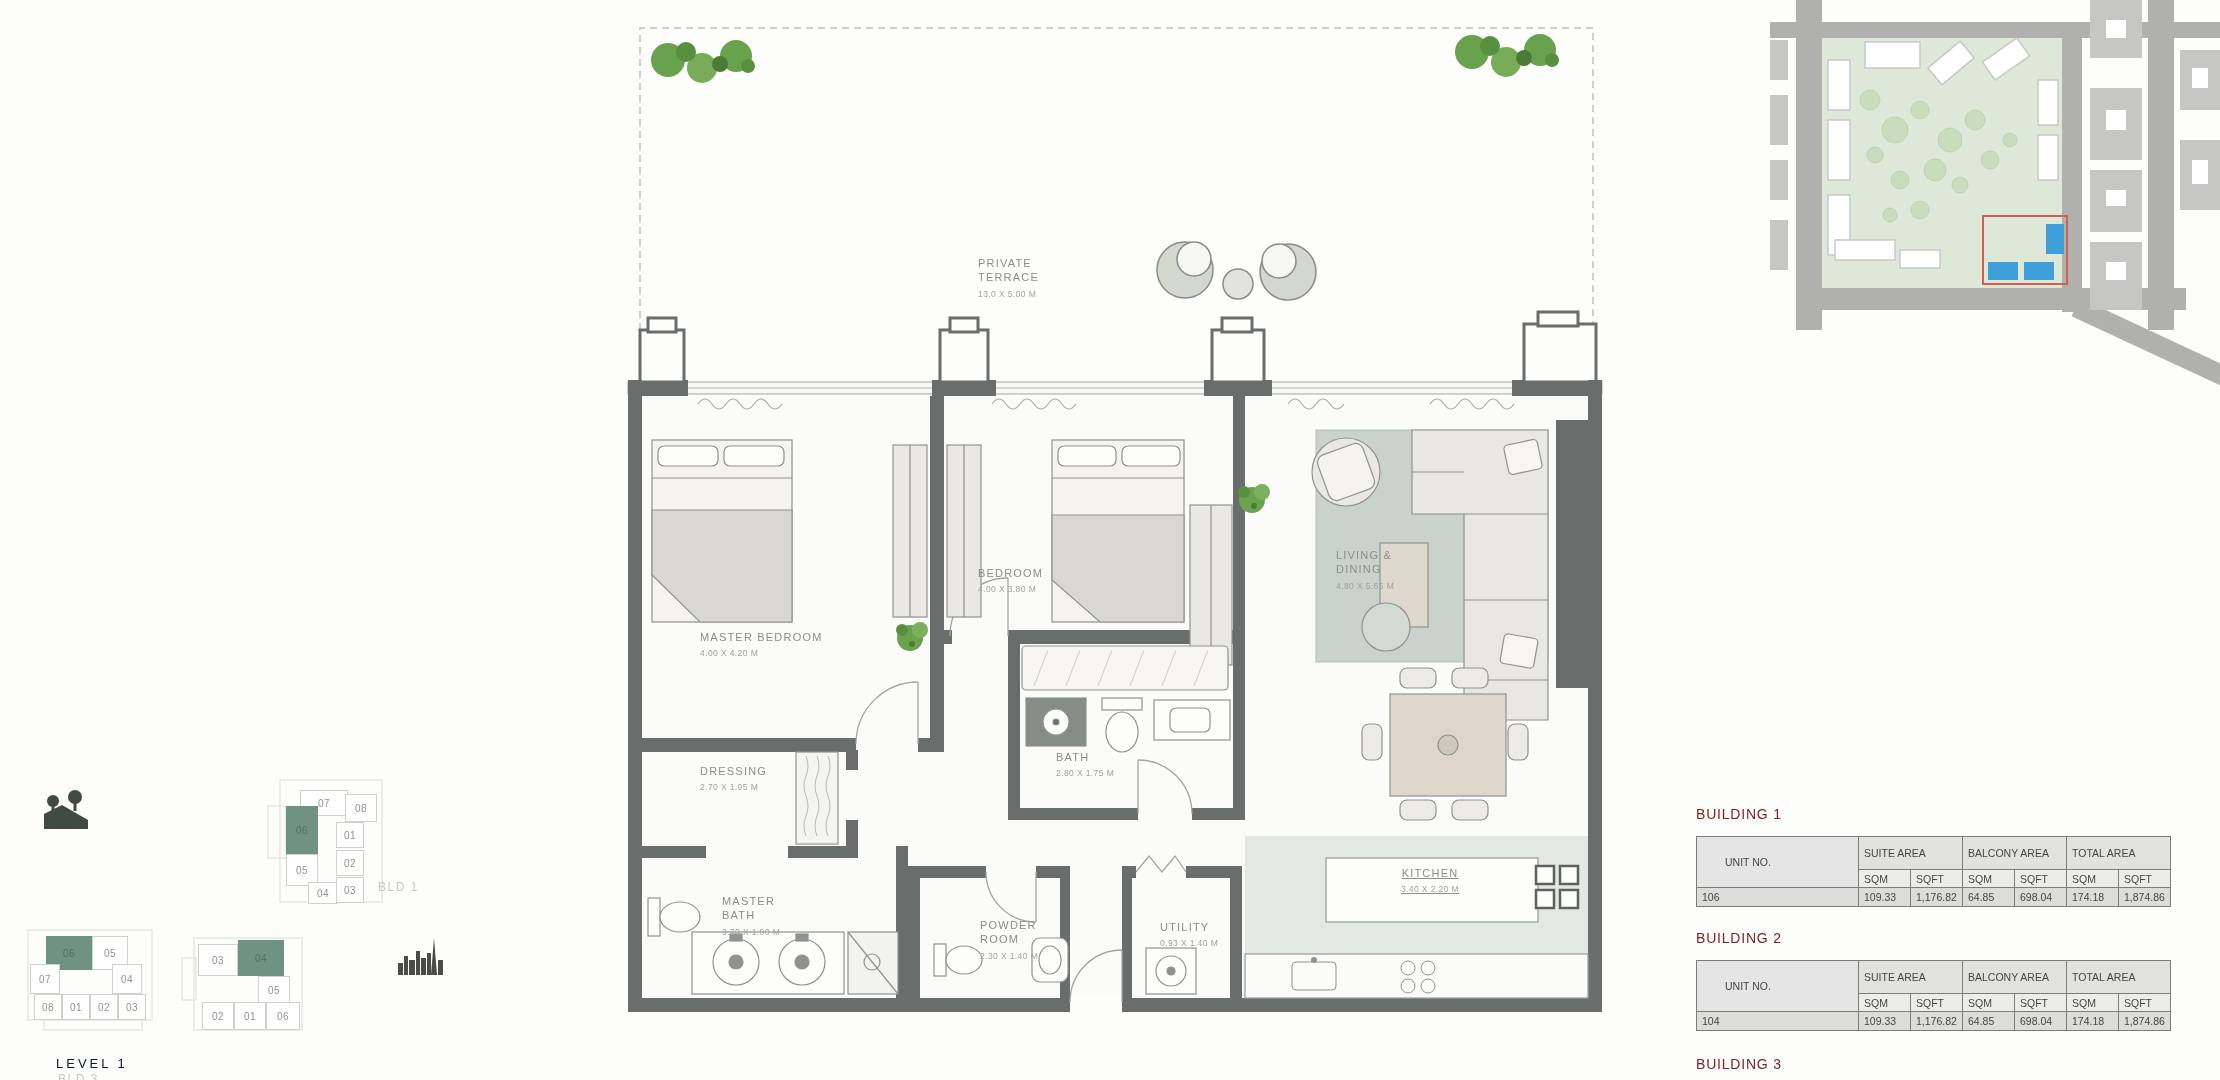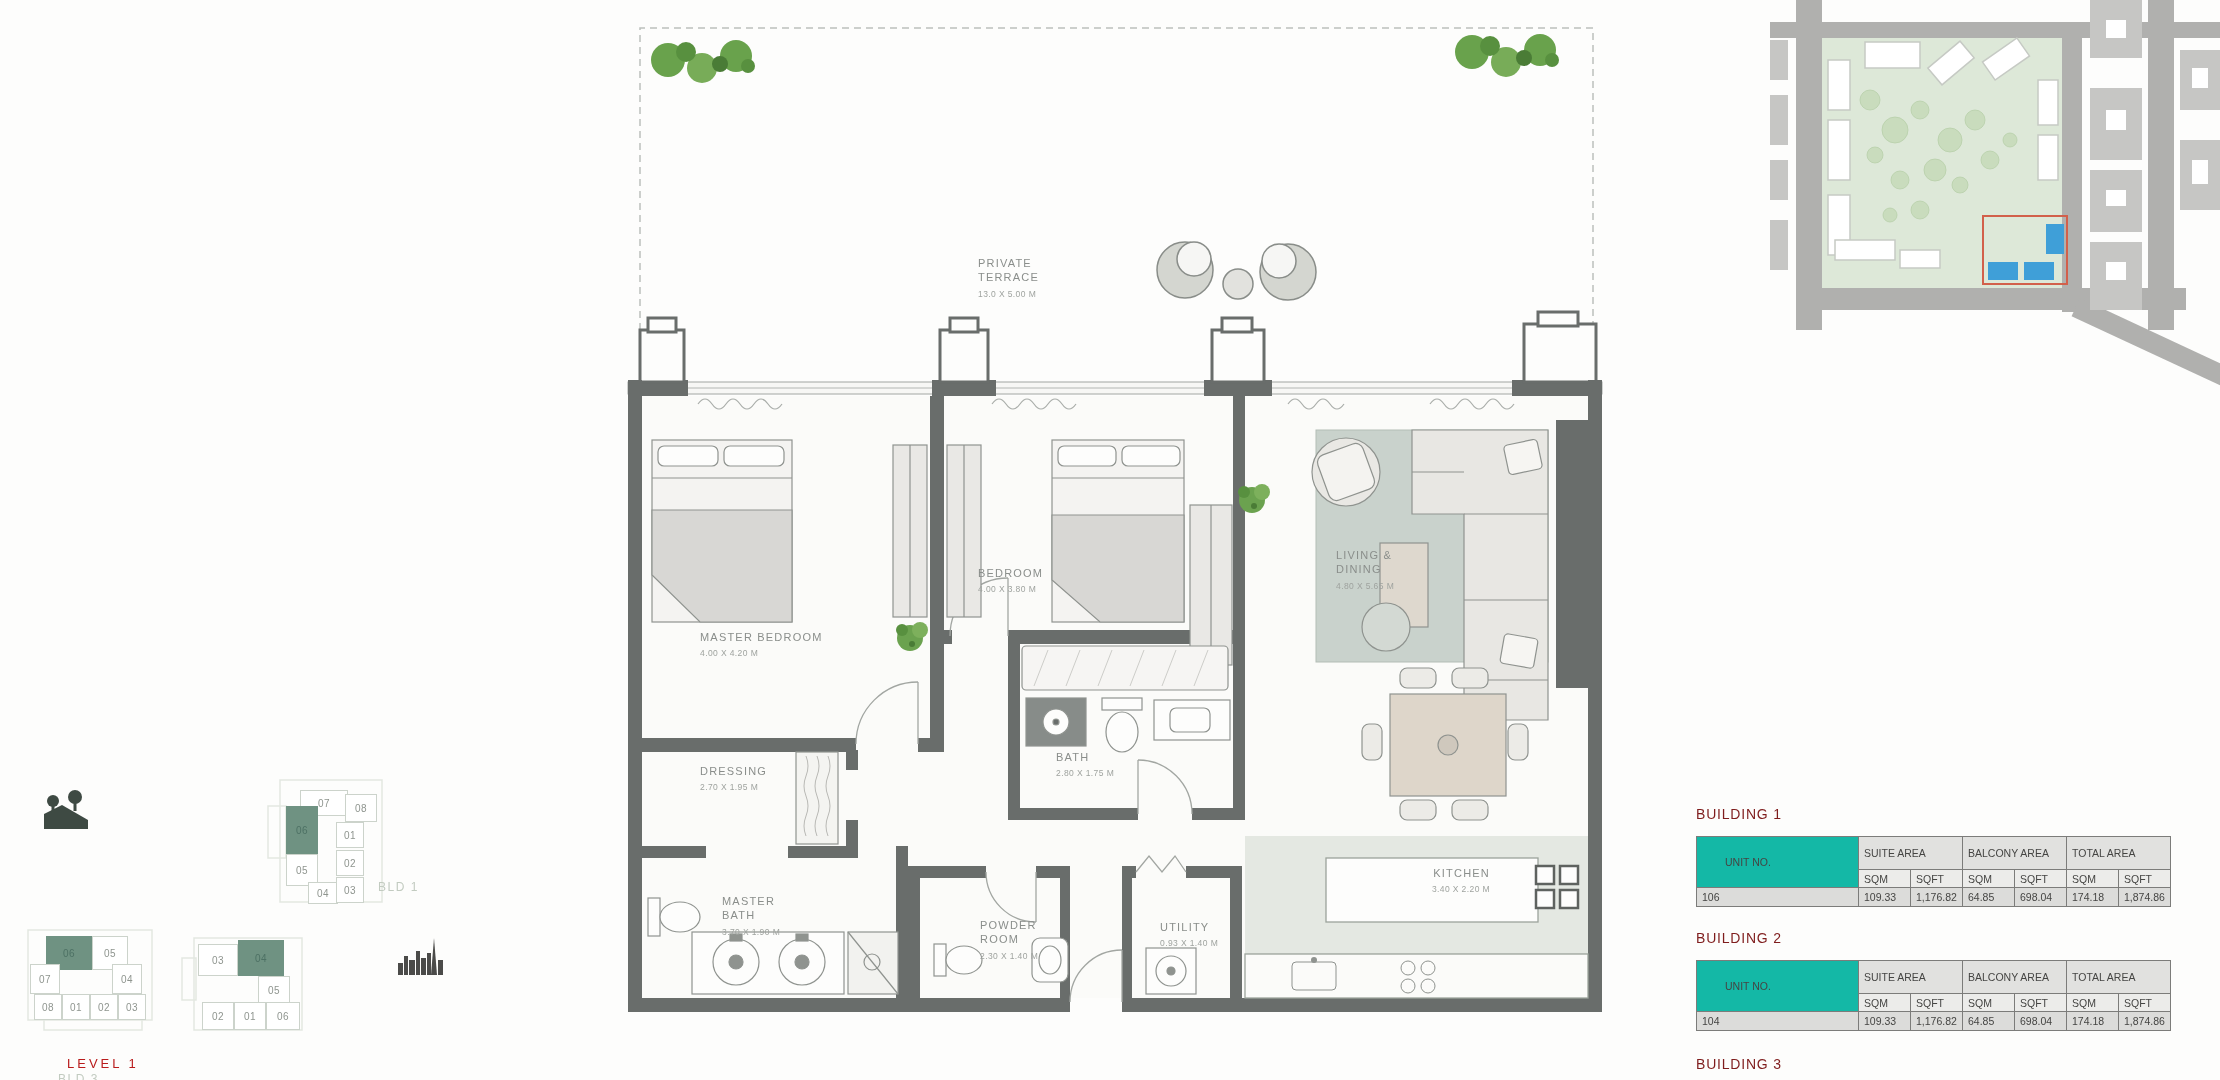--- a/index.html
+++ b/index.html
@@ -1,33 +1,33 @@
 <!DOCTYPE html>
 <html><head>
 <meta charset="utf-8">
 <style>
   html,body{margin:0;padding:0;background:#ffffff;}
   .canvas{position:relative;width:2220px;height:1080px;background:#fdfdfc;overflow:hidden;
           font-family:"Liberation Sans", sans-serif;}
   svg{position:absolute;left:0;top:0;}
   .room-label{position:absolute;color:#8a8e8b;font-size:11px;letter-spacing:1.2px;line-height:1.3;}
   .room-label .rdims{color:#9fa39f;font-size:8.5px;letter-spacing:.4px;margin-top:4px;}
-  .room-label.center{text-align:right;}
+  .room-label.center{text-align:center;text-decoration:underline;}
   .unit-cell{position:absolute;border:1px solid #ccd3cb;background:#ffffff;color:#8f958f;
              font-size:10px;letter-spacing:.5px;display:flex;align-items:center;justify-content:center;}
   .unit-cell.hl{background:#6f9282;border-color:#6f9282;color:#4d7164;}
   .bld-label{position:absolute;color:#c2cbc0;font-size:12px;letter-spacing:1.5px;margin-top:44px;}
-  .level-title{position:absolute;color:#b91c1c;font-size:13px;letter-spacing:3px;margin-left:11px;}
+  .level-title{position:absolute;color:#0f172a;font-size:13px;letter-spacing:3px;}
   .tbl-title{position:absolute;color:#7f1d1d;font-size:14px;letter-spacing:.8px;}
   .area-table{position:absolute;border-collapse:collapse;table-layout:fixed;width:474px;
               font-size:10.5px;color:#454543;}
   .area-table td{border:1px solid #7c7c7a;padding:1px 5px;text-align:left;font-weight:normal;
                  overflow:hidden;white-space:nowrap;}
   .area-table .th-big{height:30px;background:#e1e1df;vertical-align:middle;}
-  .area-table .th-unit{background:#14b8a6;vertical-align:middle;padding-left:28px;}
+  .area-table .th-unit{background:#e5e5e5;vertical-align:middle;padding-left:28px;}
   .area-table .th-sub{height:15px;background:#ececea;}
   .area-table .td-data{height:16px;background:#dcdcda;}
 </style>
 </head>
 <body>
 
 <div class="canvas">
 
 <svg width="2220" height="1080" viewBox="0 0 2220 1080">
 

